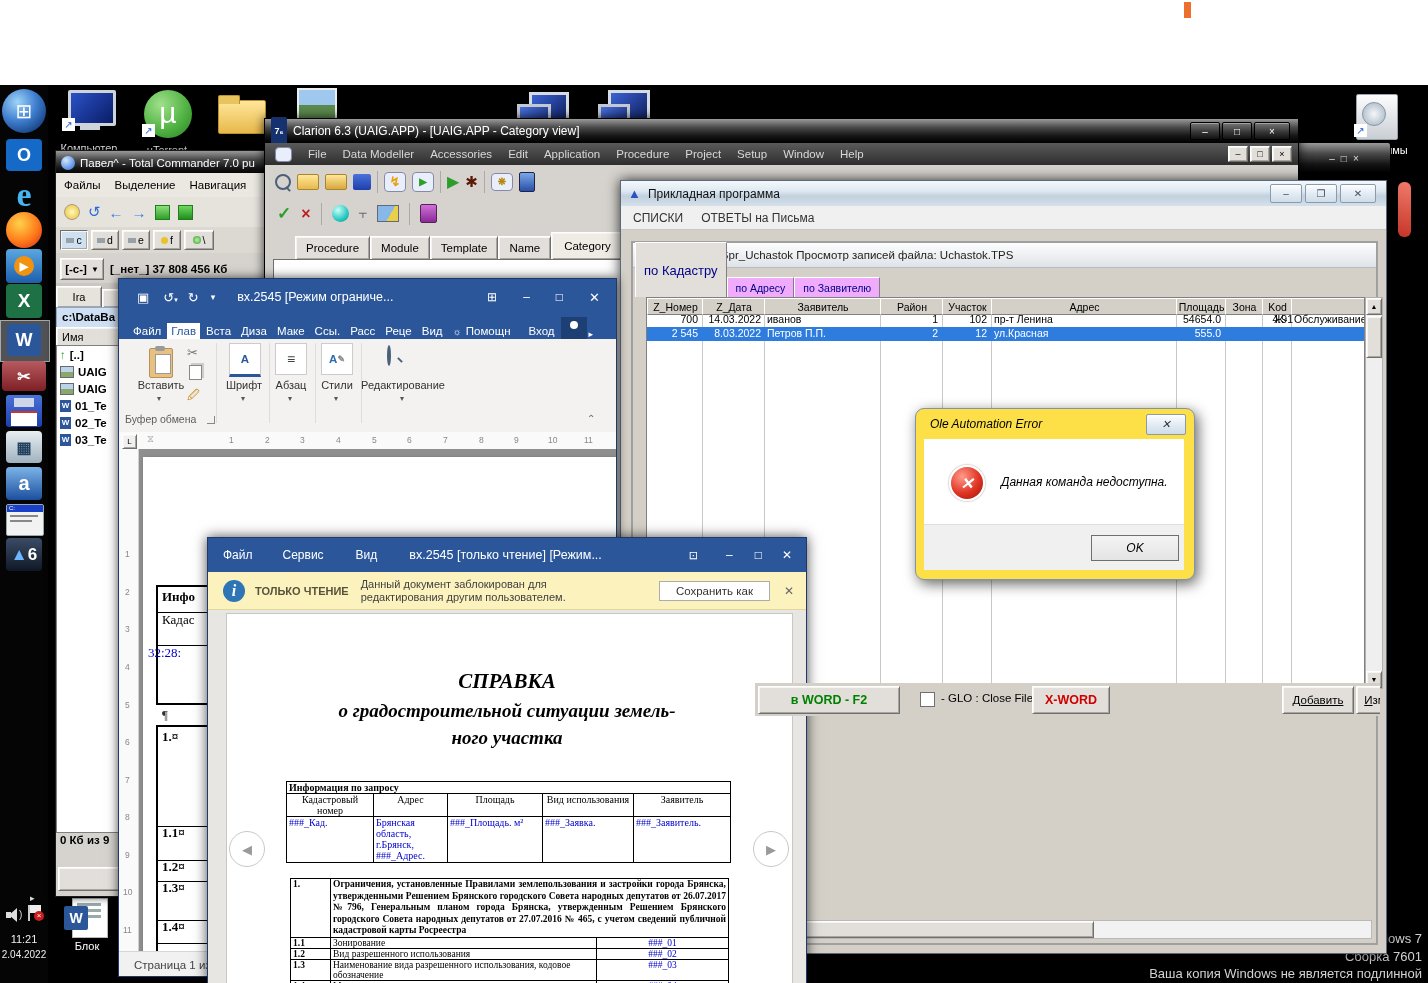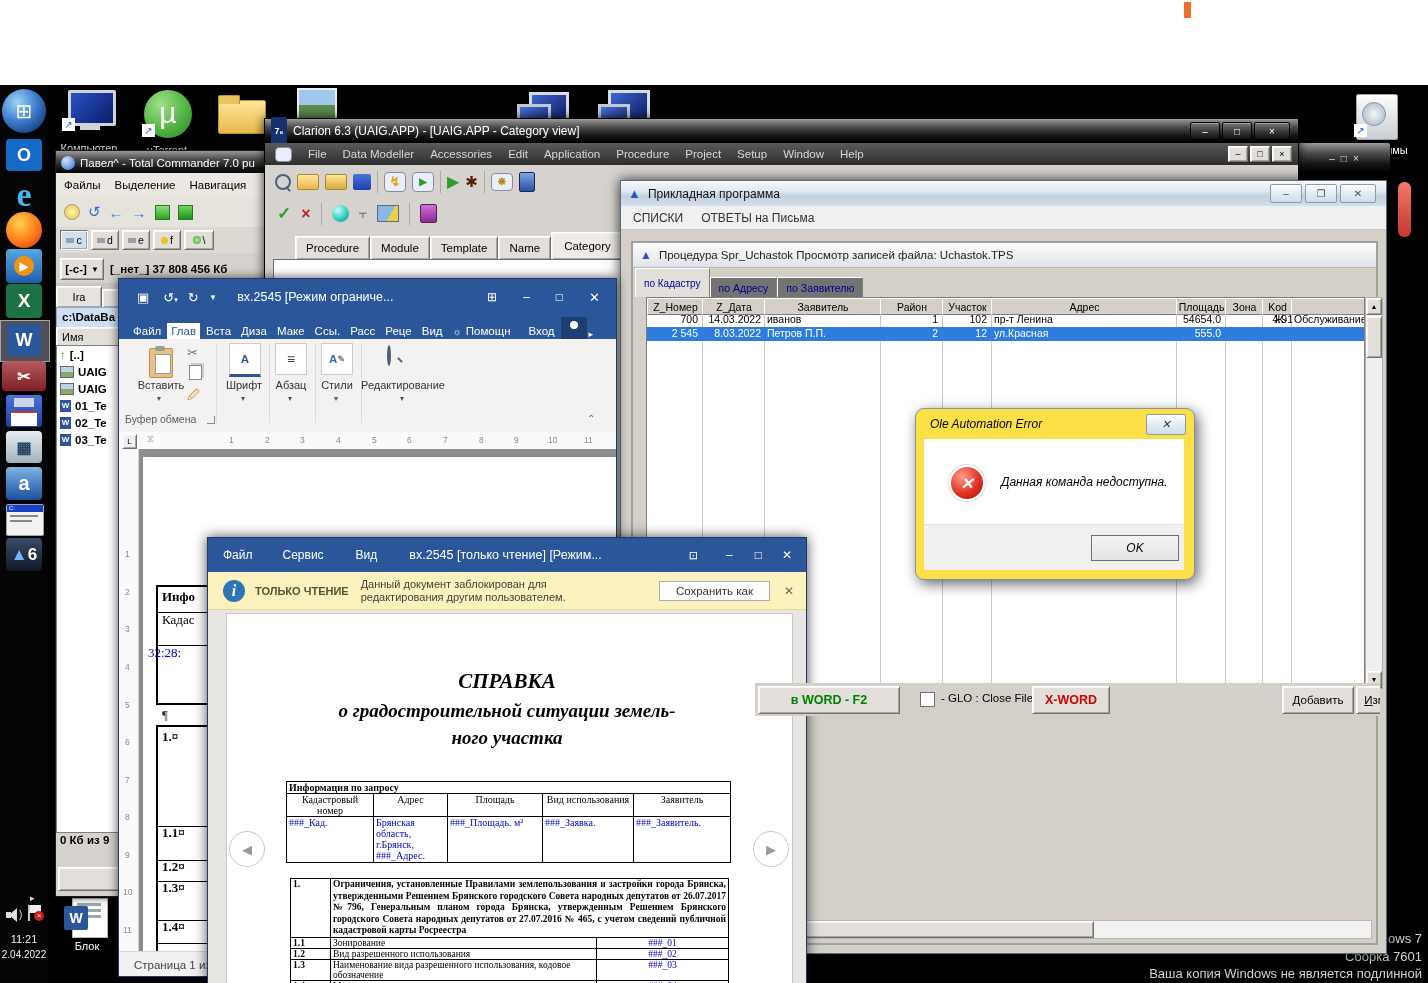--- a/index.html
+++ b/index.html
@@ -21,21 +21,21 @@
   .group-label{font-size:10px;color:#605e5c;text-align:center;}
   .docserif{font-family:"Liberation Serif","DejaVu Serif",serif;}
   table.doc{border-collapse:collapse;table-layout:fixed;}
   table.doc td{border:1px solid #000;vertical-align:top;padding:0 2px;overflow:hidden;}
   .blue{color:#0000cd;}
   .mag{width:12px;height:12px;border:2px solid #4a5f78;border-radius:50%;position:relative;}
   .mag::after{content:"";position:absolute;width:2px;height:6px;background:#4a5f78;left:10px;top:10px;transform:rotate(-45deg);}
   .appgrid-col{position:absolute;top:0;bottom:0;width:1px;background:#c9c9c9;}
   .hdrcell{position:absolute;top:0;height:15px;background:#d4d0c8;border:1px solid;border-color:#fff #808080 #808080 #fff;font-size:10.5px;display:flex;align-items:center;justify-content:center;overflow:hidden;}
   .rcell{position:absolute;font-size:10.5px;height:13px;line-height:13px;overflow:hidden;}
-  .tabc{background:#737373;border:1px solid;border-color:#fff #808080 #808080 #fff;font-size:10.5px;color:#00008b;display:flex;align-items:center;justify-content:center;}
+  .tabc{background:#f0abfc;border:1px solid;border-color:#fff #808080 #808080 #fff;font-size:10.5px;color:#00008b;display:flex;align-items:center;justify-content:center;}
   .tile{border-radius:4px;display:flex;align-items:center;justify-content:center;font-weight:bold;color:#fff;}
 </style>
 </head>
 <body>
 
 <div id="root">
 
   <div class="a" style="left:0;top:0;width:1428px;height:85px;background:#fff;"></div>
   <div class="a" style="left:1184px;top:2px;width:7px;height:16px;background:#ed6f2d;"></div>
 
@@ -314,21 +314,21 @@
       <span>СПИСКИ</span>
       <span>ОТВЕТЫ на Письма</span>
     </div>
 
     <div class="a" style="left:10px;top:60px;right:8px;height:700px;background:#d4d0c8;border:2px solid #a0a0a0;">
       <div class="a" style="left:0;top:0;right:0;height:24px;background:linear-gradient(#fdfdfd,#dfe3e8);border-bottom:1px solid #b8bcc2;display:flex;align-items:center;">
         <span style="color:#2a52c8;font-size:12px;margin:0 7px;">▲</span>
         <span class="txt" style="font-size:11.5px;color:#222;">Процедура Spr_Uchastok Просмотр записей файла: Uchastok.TPS</span>
       </div>
       <div class="a" style="left:2px;top:32px;height:22px;display:flex;align-items:flex-end;">
-        <span class="tabc" style="height:22px;padding:3px 8px;border-bottom:none;background:#e2dfda;font-size:10px;">
+        <span class="tabc" style="height:22px;padding:16px 8px;border-bottom:none;background:#e2dfda;font-size:13px;">
             <span>по Кадастру</span>
           </span>
         <span class="tabc" style="height:19px;padding:0 8px;border-bottom:none;font-size:10.5px;">
             <span>по Адресу</span>
           </span>
         <span class="tabc" style="height:19px;padding:0 8px;border-bottom:none;font-size:10.5px;">
             <span>по Заявителю</span>
           </span>
       </div>
 
@@ -411,21 +411,21 @@
 
   <div class="a" style="left:755px;top:683px;width:625px;height:33px;background:#d4d0c8;z-index:55;overflow:hidden;">
     <span class="a cbtn" style="left:3px;top:3px;width:140px;height:26px;color:#008000;font-weight:bold;font-size:12.5px;">
         <span>в WORD - F2</span>
       </span>
     <span class="a" style="left:165px;top:9px;width:13px;height:13px;background:#fff;border:1px solid #707070;"></span>
     <span class="a txt" style="left:186px;top:9px;font-size:11.5px;">- GLO : Close File</span>
     <span class="a cbtn" style="left:277px;top:3px;width:76px;height:26px;color:#d00000;font-weight:bold;font-size:12.5px;">
         <span>X-WORD</span>
       </span>
-    <span class="a cbtn ul-first" style="left:527px;top:3px;width:70px;height:26px;">
+    <span class="a cbtn ul-first" style="left:527px;top:3px;width:70px;height:26px;text-decoration:underline;">
         <span class="ul-first">Добавить</span>
       </span>
     <span class="a cbtn" style="left:601px;top:3px;width:36px;height:26px;">
         <span class="ul-first">Изм</span>
       </span>
   </div>
 
   <div class="a" style="left:118px;top:278px;width:497px;height:697px;z-index:40;background:#f3f2f1;border:1px solid #1f3a6a;box-shadow:0 0 10px rgba(0,0,0,.7);overflow:hidden;">
     <div class="a" style="left:0;top:0;right:0;height:36px;background:#2b579a;display:flex;align-items:center;color:#fff;">
       <span style="margin-left:18px;font-size:13px;">▣</span>

